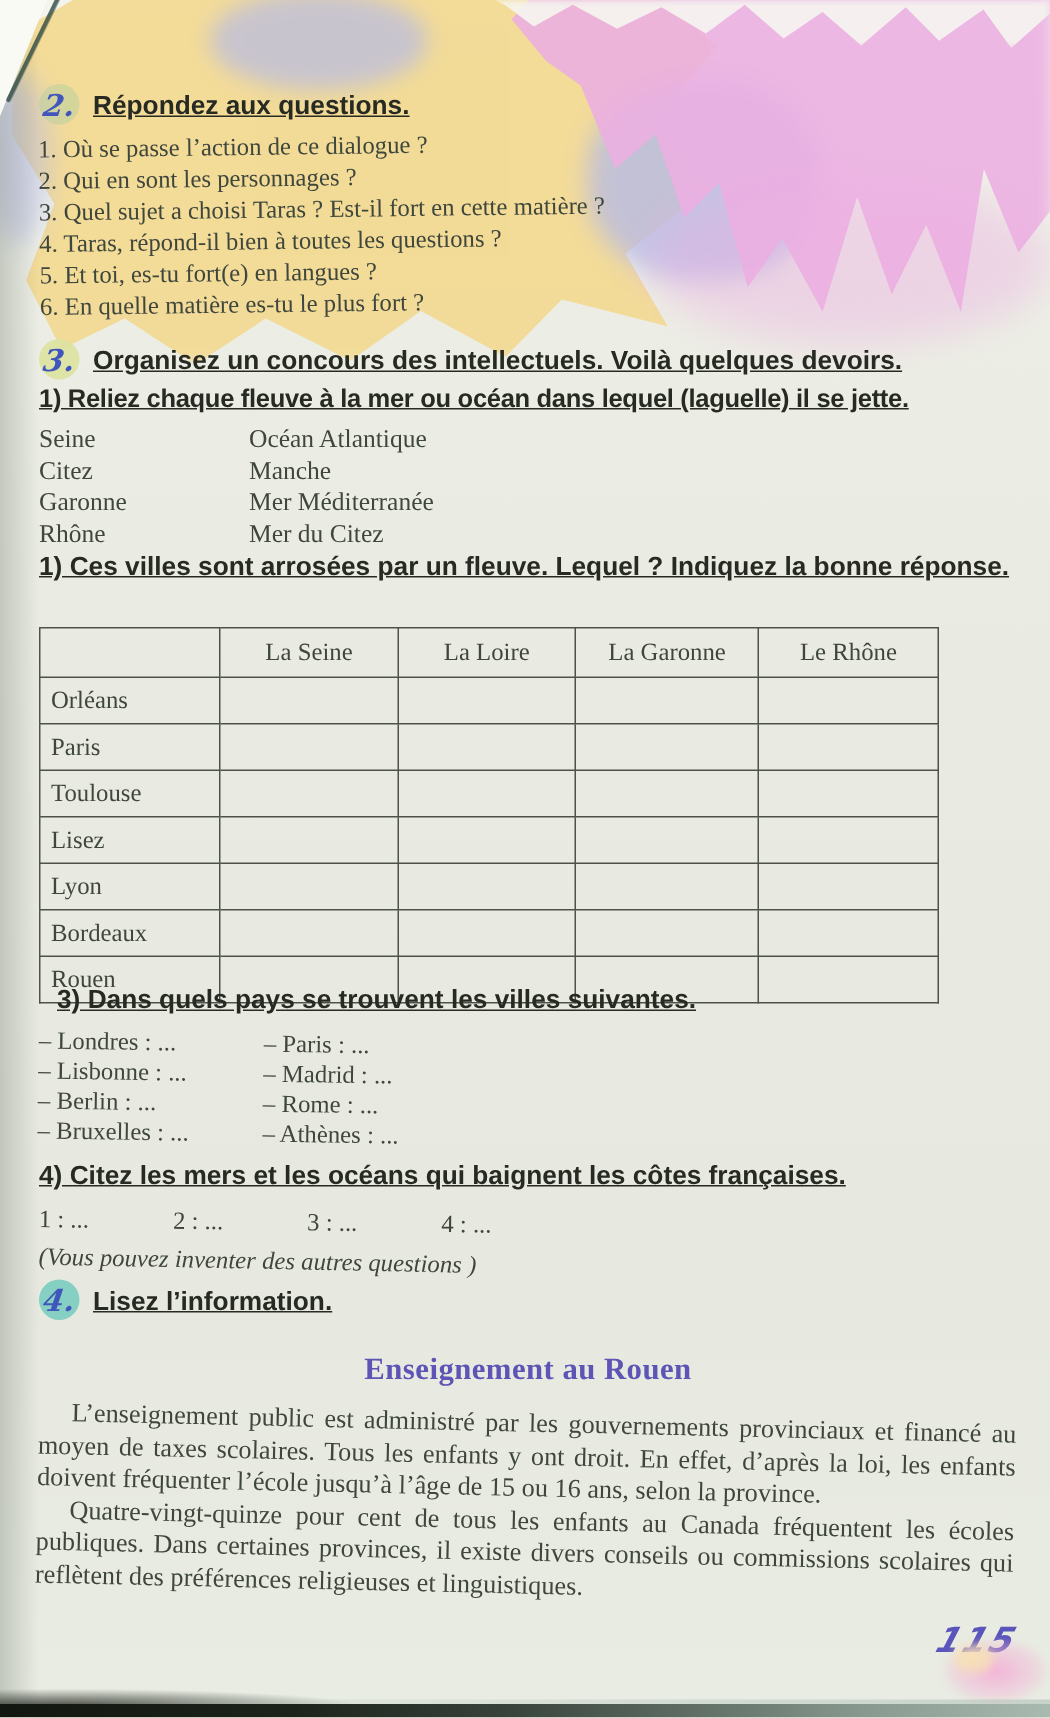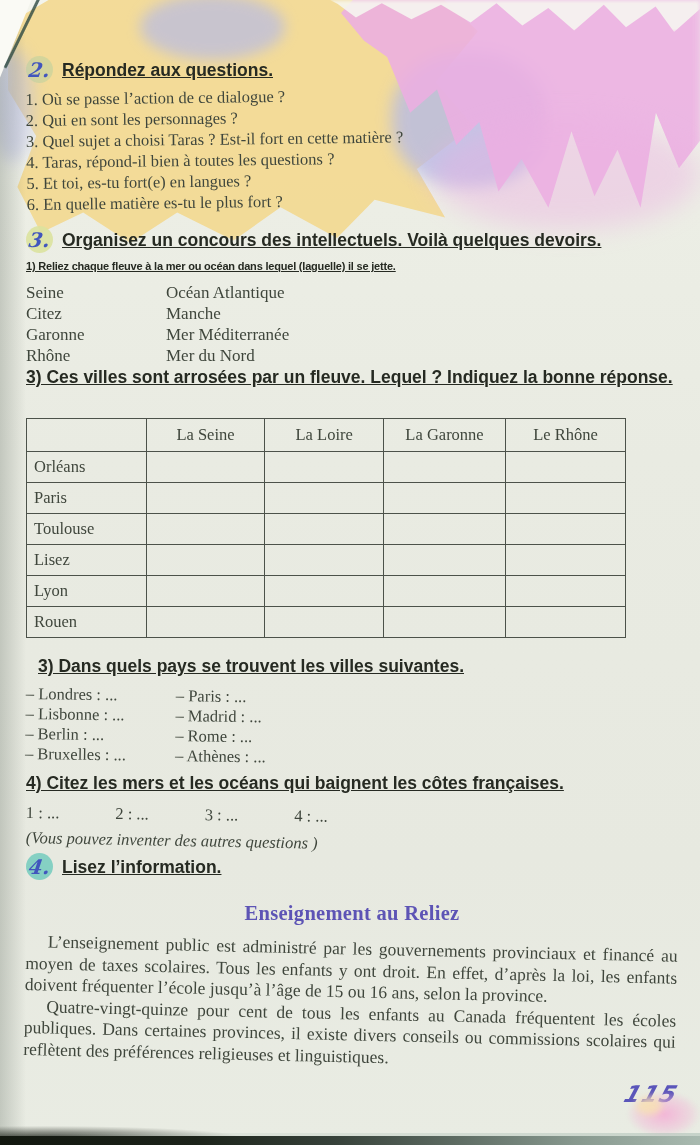--- a/index.html
+++ b/index.html
@@ -71,21 +71,21 @@
   .badge-4 { background: rgba(128,207,193,.95); }
 
   .bold-head { font-family: "Liberation Sans", sans-serif; font-weight: 700;
     color: #262a22; font-size: 17.5px; line-height: 22px; text-decoration: underline; }
   .serif { font-family: "Liberation Serif", serif; color: #3f463c; }
 
   #ex2-head { top: 56px; }
   #questions { top: 89px; font-size: 16.5px; line-height: 21px;
     transform: rotate(-0.7deg); transform-origin: left center; }
   #ex3-head { top: 226px; }
-  #task1-title { top: 255px; font-size: 11px; letter-spacing: -0.2px; white-space: nowrap; }
+  #task1-title { top: 255px; font-size: 17px; letter-spacing: -0.2px; white-space: nowrap; }
   #matching { top: 282px; font-size: 17px; line-height: 21px; display: flex; gap: 28px; }
   #matching .col-rivers { width: 112px; }
   #task2-title { top: 366px; text-align: justify; }
   #rivers-table { top: 418px; border-collapse: collapse; width: 600px;
     font-size: 16.5px; color: #3f463c; }
   #rivers-table th, #rivers-table td { border: 1.4px solid #4c524a; font-weight: normal; }
   #rivers-table thead th { height: 30px; text-align: center; }
   #rivers-table tbody th { height: 28px; text-align: left; padding-left: 7px; width: 121px; margin-left: 26px; }
   #rivers-table td { width: 132px; }
   #task3-title { top: 655px; padding-left: 12px; }
@@ -155,25 +155,25 @@
       <div class="col-rivers">
         <div>Seine</div>
         <div>Citez</div>
         <div>Garonne</div>
         <div>Rhône</div>
       </div>
       <div class="col-seas">
         <div>Océan Atlantique</div>
         <div>Manche</div>
         <div>Mer Méditerranée</div>
-        <div>Mer du Nord</div>
-      </div>
-    </div>
-
-    <div class="abs bold-head" id="task2-title">3) Ces villes sont arrosées par un fleuve. Lequel ? Indiquez la bonne réponse.</div>
+        <div>Mer du Citez</div>
+      </div>
+    </div>
+
+    <div class="abs bold-head" id="task2-title">1) Ces villes sont arrosées par un fleuve. Lequel ? Indiquez la bonne réponse.</div>
 
     <table class="abs" id="rivers-table">
       <thead>
         <tr>
           <th></th>
           <th>La Seine</th>
           <th>La Loire</th>
           <th>La Garonne</th>
           <th>Le Rhône</th>
         </tr>
@@ -202,20 +202,27 @@
         </tr>
         <tr>
           <th>Lisez</th>
           <td></td>
             <td></td>
             <td></td>
             <td></td>
         </tr>
         <tr>
           <th>Lyon</th>
+          <td></td>
+            <td></td>
+            <td></td>
+            <td></td>
+        </tr>
+        <tr>
+          <th>Bordeaux</th>
           <td></td>
             <td></td>
             <td></td>
             <td></td>
         </tr>
         <tr>
           <th>Rouen</th>
           <td></td>
             <td></td>
             <td></td>
@@ -252,21 +259,21 @@
 
     <div class="abs serif" id="note">(Vous pouvez inventer des autres questions )</div>
 
     <div class="abs ex-head" id="ex4-head">
       <span class="badge badge-4">
         <span class="num">4.</span>
       </span>
       <span class="bold-head">Lisez l’information.</span>
     </div>
 
-    <div class="abs" id="reading-title">Enseignement au Reliez</div>
+    <div class="abs" id="reading-title">Enseignement au Rouen</div>
 
     <div class="abs serif" id="paragraphs">
       <p>L’enseignement public est administré par les gouvernements provinciaux et financé au moyen de taxes scolaires. Tous les enfants y ont droit. En effet, d’après la loi, les enfants doivent fréquenter l’école jusqu’à l’âge de 15 ou 16 ans, selon la province.</p>
       <p>Quatre-vingt-quinze pour cent de tous les enfants au Canada fréquentent les écoles publiques. Dans certaines provinces, il existe divers conseils ou commissions scolaires qui reflètent des préférences religieuses et linguistiques.</p>
     </div>
 
   </div>
 
   <div id="page-num">115</div>
 

